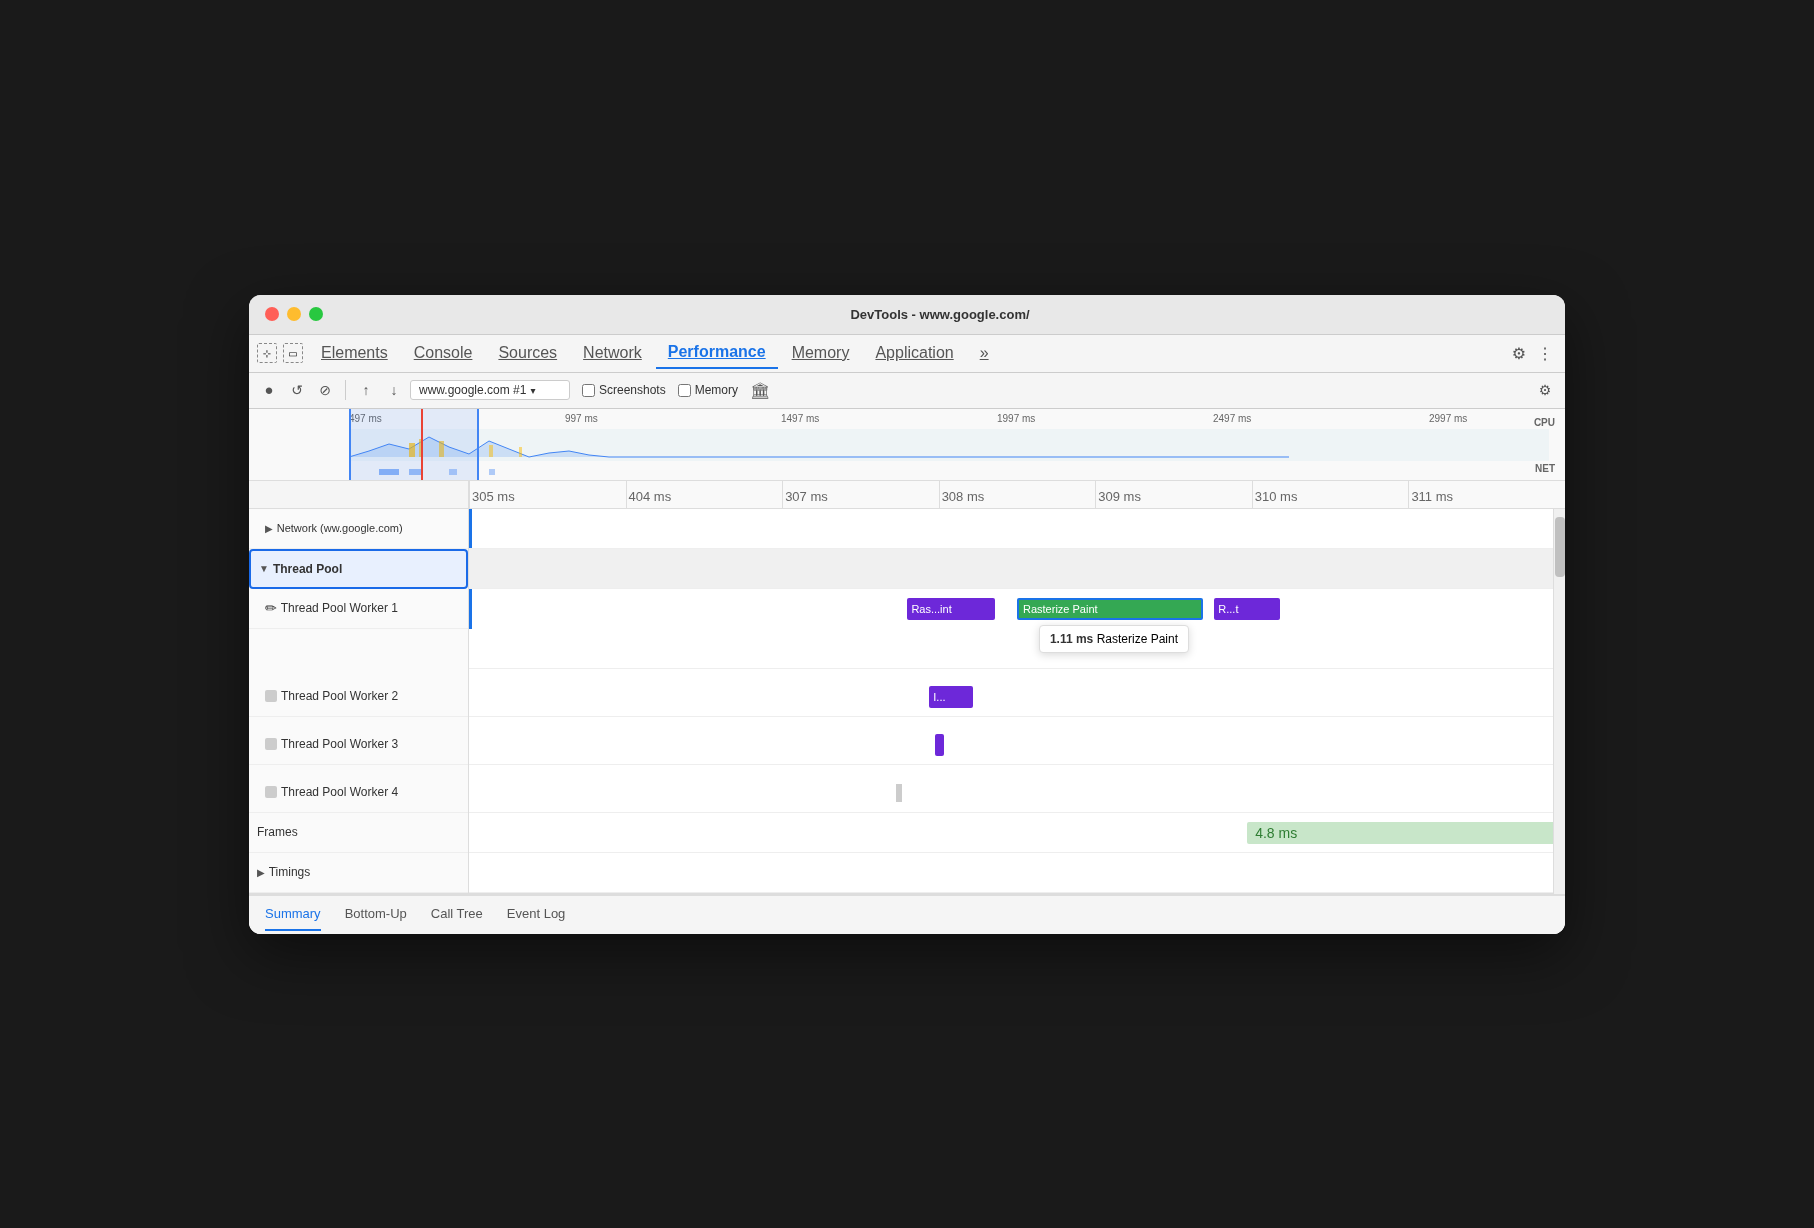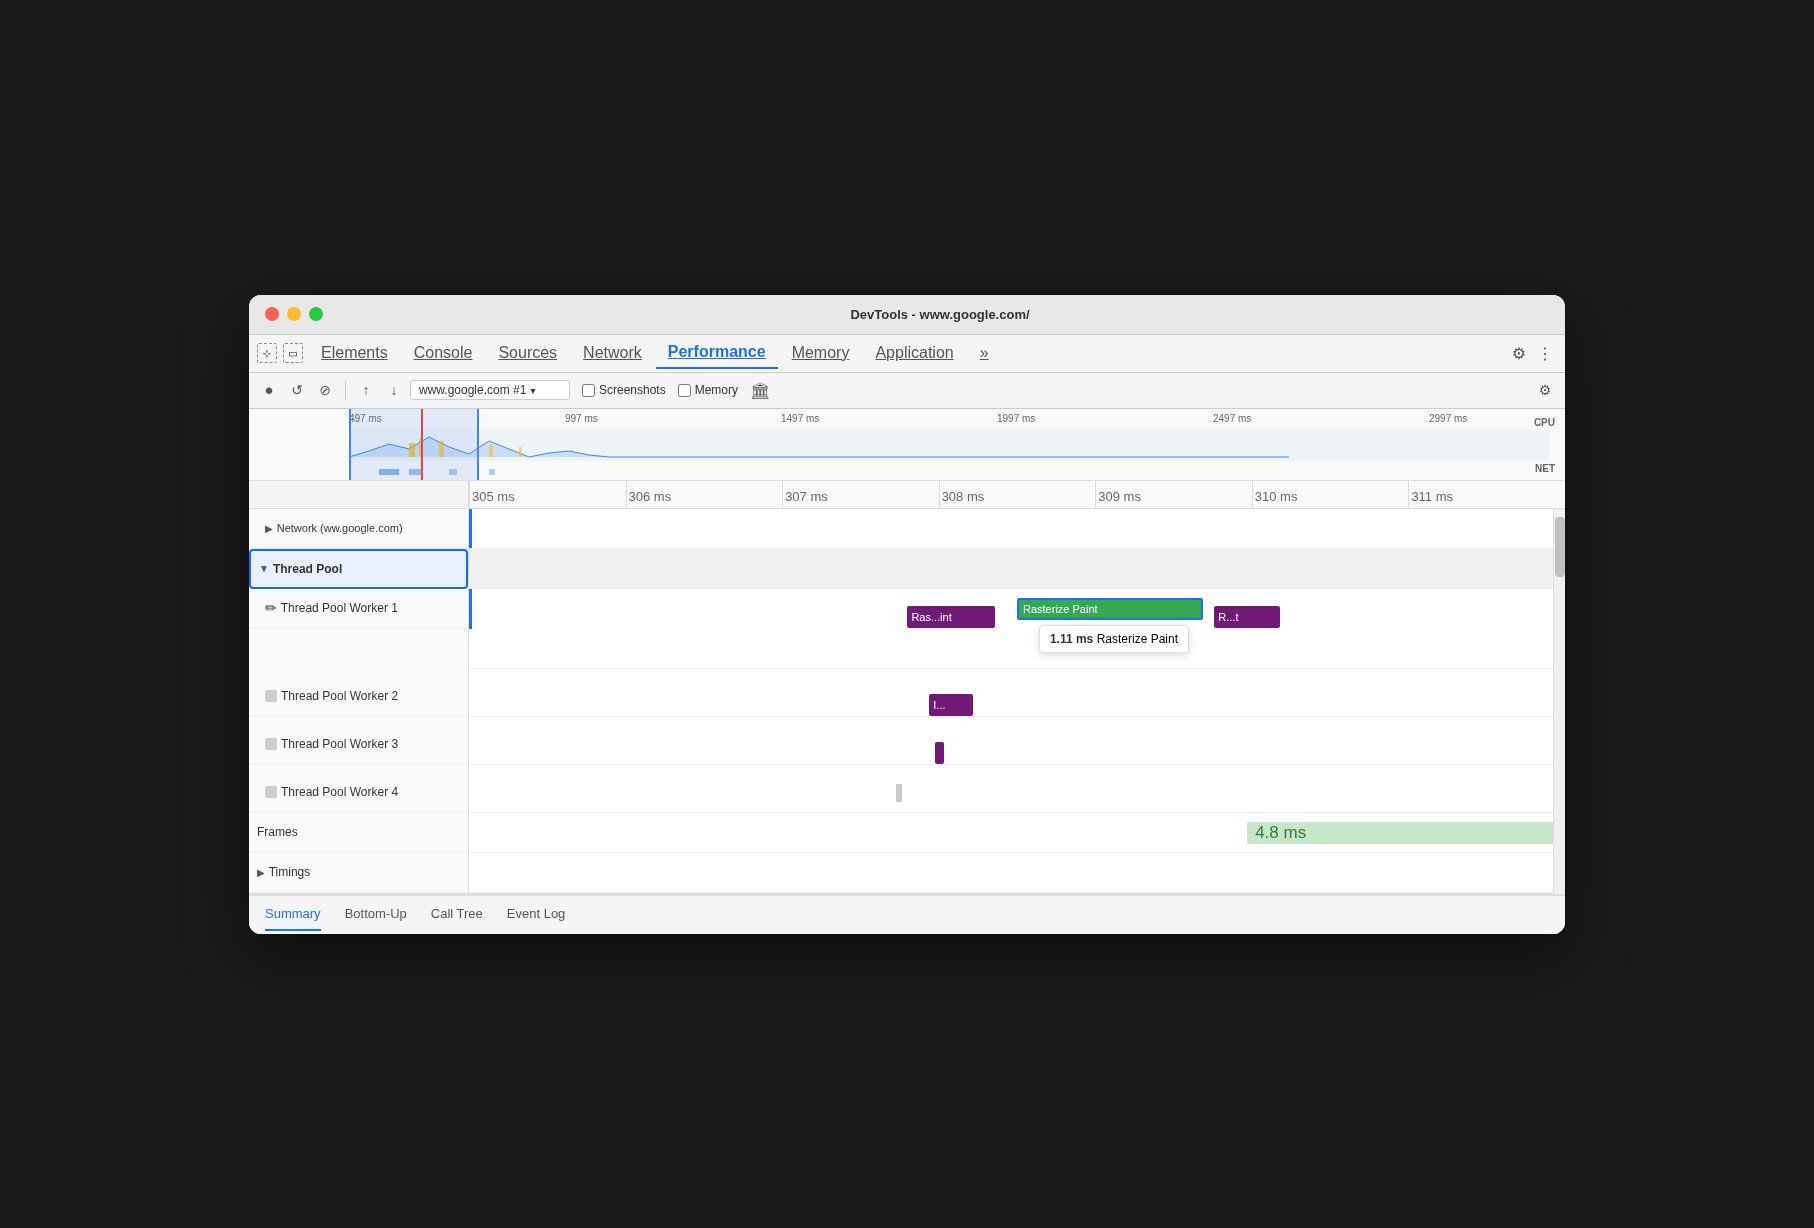--- a/index.html
+++ b/index.html
@@ -223,21 +223,21 @@
       display: flex;
       align-items: center;
       padding: 0 4px;
       font-size: 11px;
       color: white;
       font-weight: 500;
       overflow: hidden;
       white-space: nowrap;
       cursor: pointer;
     }
-    .task-green { background: #701a75; margin-top: 8px; }
+    .task-green { background: #6d28d9; }
     .task-green-selected {
       background: #34a853;
       border: 2px solid #1a73e8;
     }
     
     .tooltip {
       position: absolute;
       background: white;
       border: 1px solid #ddd;
       border-radius: 4px;
@@ -257,21 +257,21 @@
     
     .frames-bar {
       position: absolute;
       height: 22px;
       top: 9px;
       border-radius: 2px;
       background: #c8e6c9;
       display: flex;
       align-items: center;
       padding: 0 8px;
-      font-size: 17px;
+      font-size: 14px;
       color: #2e7d32;
       font-weight: 500;
     }
     
     .bottom-tabs {
       background: #f5f5f5;
       border-top: 2px solid #ddd;
       display: flex;
       align-items: center;
       padding: 0 16px;
@@ -463,21 +463,21 @@
           </div>
         </div>
 
         <div class="track-canvas-area">
 
           <div class="ms-ruler">
             <div class="ms-tick" style="left:0%;">
                 <span>305 ms</span>
               </div>
             <div class="ms-tick" style="left:14.28%;">
-                <span>306 ms</span>
+                <span>404 ms</span>
               </div>
             <div class="ms-tick" style="left:28.57%;">
                 <span>307 ms</span>
               </div>
             <div class="ms-tick" style="left:42.85%;">
                 <span>308 ms</span>
               </div>
             <div class="ms-tick" style="left:57.14%;">
                 <span>309 ms</span>
               </div>

